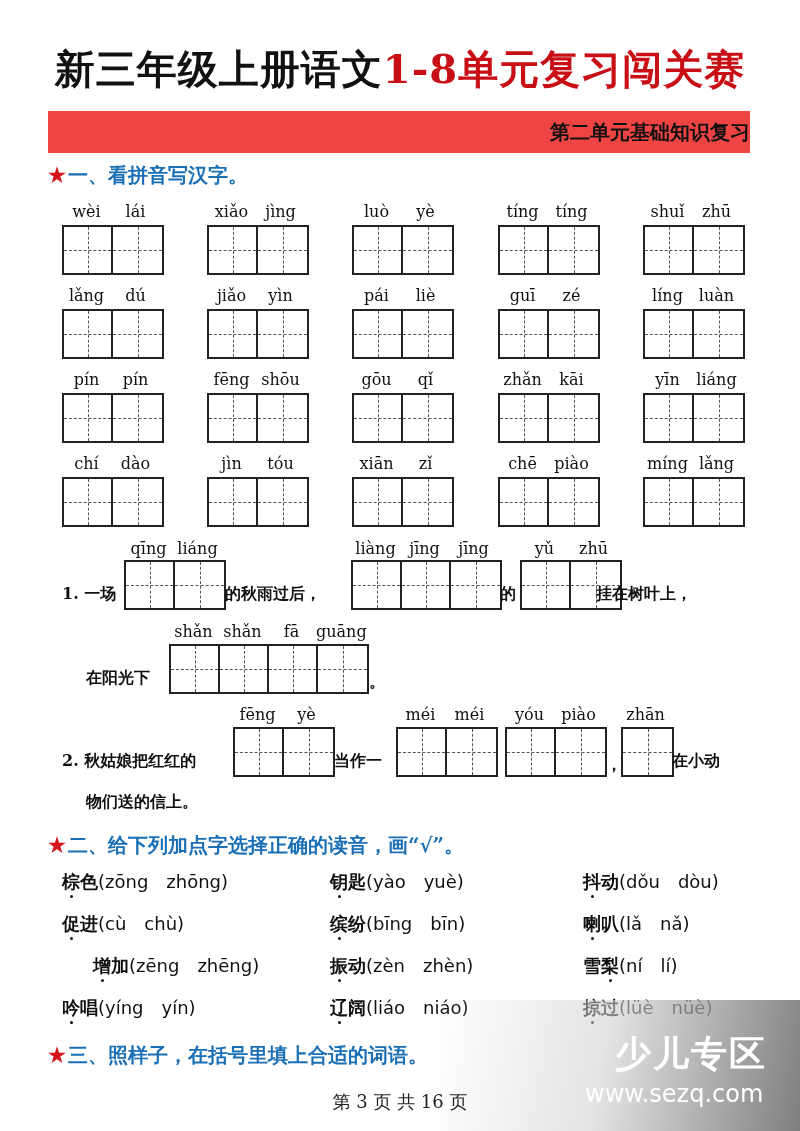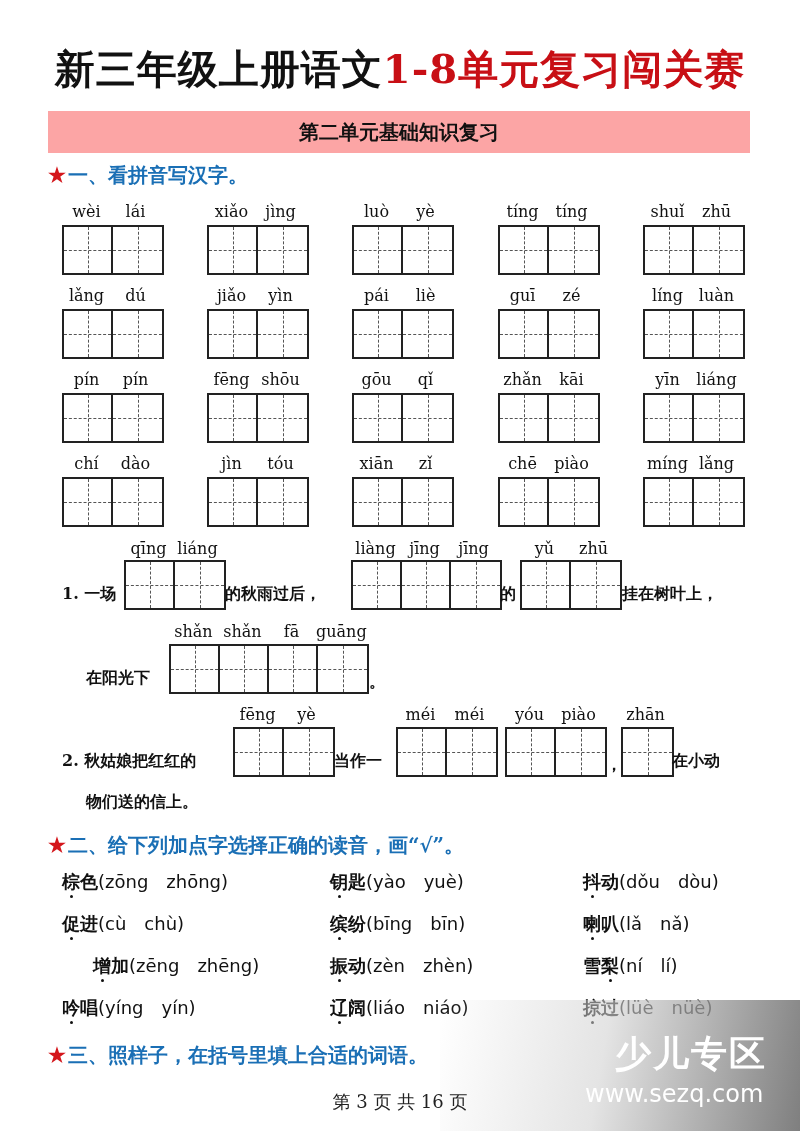--- a/index.html
+++ b/index.html
@@ -9,21 +9,21 @@
   .title {
     position: absolute; left: 0; top: 42px; width: 800px; text-align: center;
     font-family: "DejaVu Serif", serif; font-weight: bold; font-size: 40px; letter-spacing: 1px;
     white-space: nowrap;
   }
   .title .black { color: #111; }
   .title .red { color: #c80f15; }
 
   .unit-band {
     position: absolute; left: 48px; top: 111px; width: 702px; height: 42px;
-    background: #fca5a5; text-align: center; line-height: 42px;
+    background: #ef4444; text-align: right; line-height: 42px;
     font-family: "DejaVu Serif", serif; font-weight: bold; font-size: 20px; color: #111;
   }
 
   .section-head {
     position: absolute; left: 48px; font-family: "DejaVu Serif", serif;
     font-size: 20px; font-weight: bold; color: #1a6fb5; white-space: nowrap;
   }
   .section-head .star { color: #d4161b; font-size: 20px; margin-right: 2px; }
 
   
@@ -284,21 +284,21 @@
   <div class="sent" style="left:500px; top:584px;">的</div>
 
   <div class="py" style="left:520px; top:539px;">
     <span>yǔ</span>
       <span>zhū</span>
   </div>
   <div class="grid" style="left:520px; top:560px;">
       <div class="cell"></div>
       <div class="cell"></div>
     </div>
-  <div class="sent" style="left:622px; top:584px;">挂在树叶上，</div>
+  <div class="sent" style="left:596px; top:584px;">挂在树叶上，</div>
 
   <div class="sent" style="left:86px; top:668px;">在阳光下</div>
   <div class="py" style="left:169px; top:622px;">
     <span>shǎn</span>
       <span>shǎn</span>
       <span>fā</span>
       <span>guāng</span>
   </div>
   <div class="grid" style="left:169px; top:644px;">
       <div class="cell"></div>

